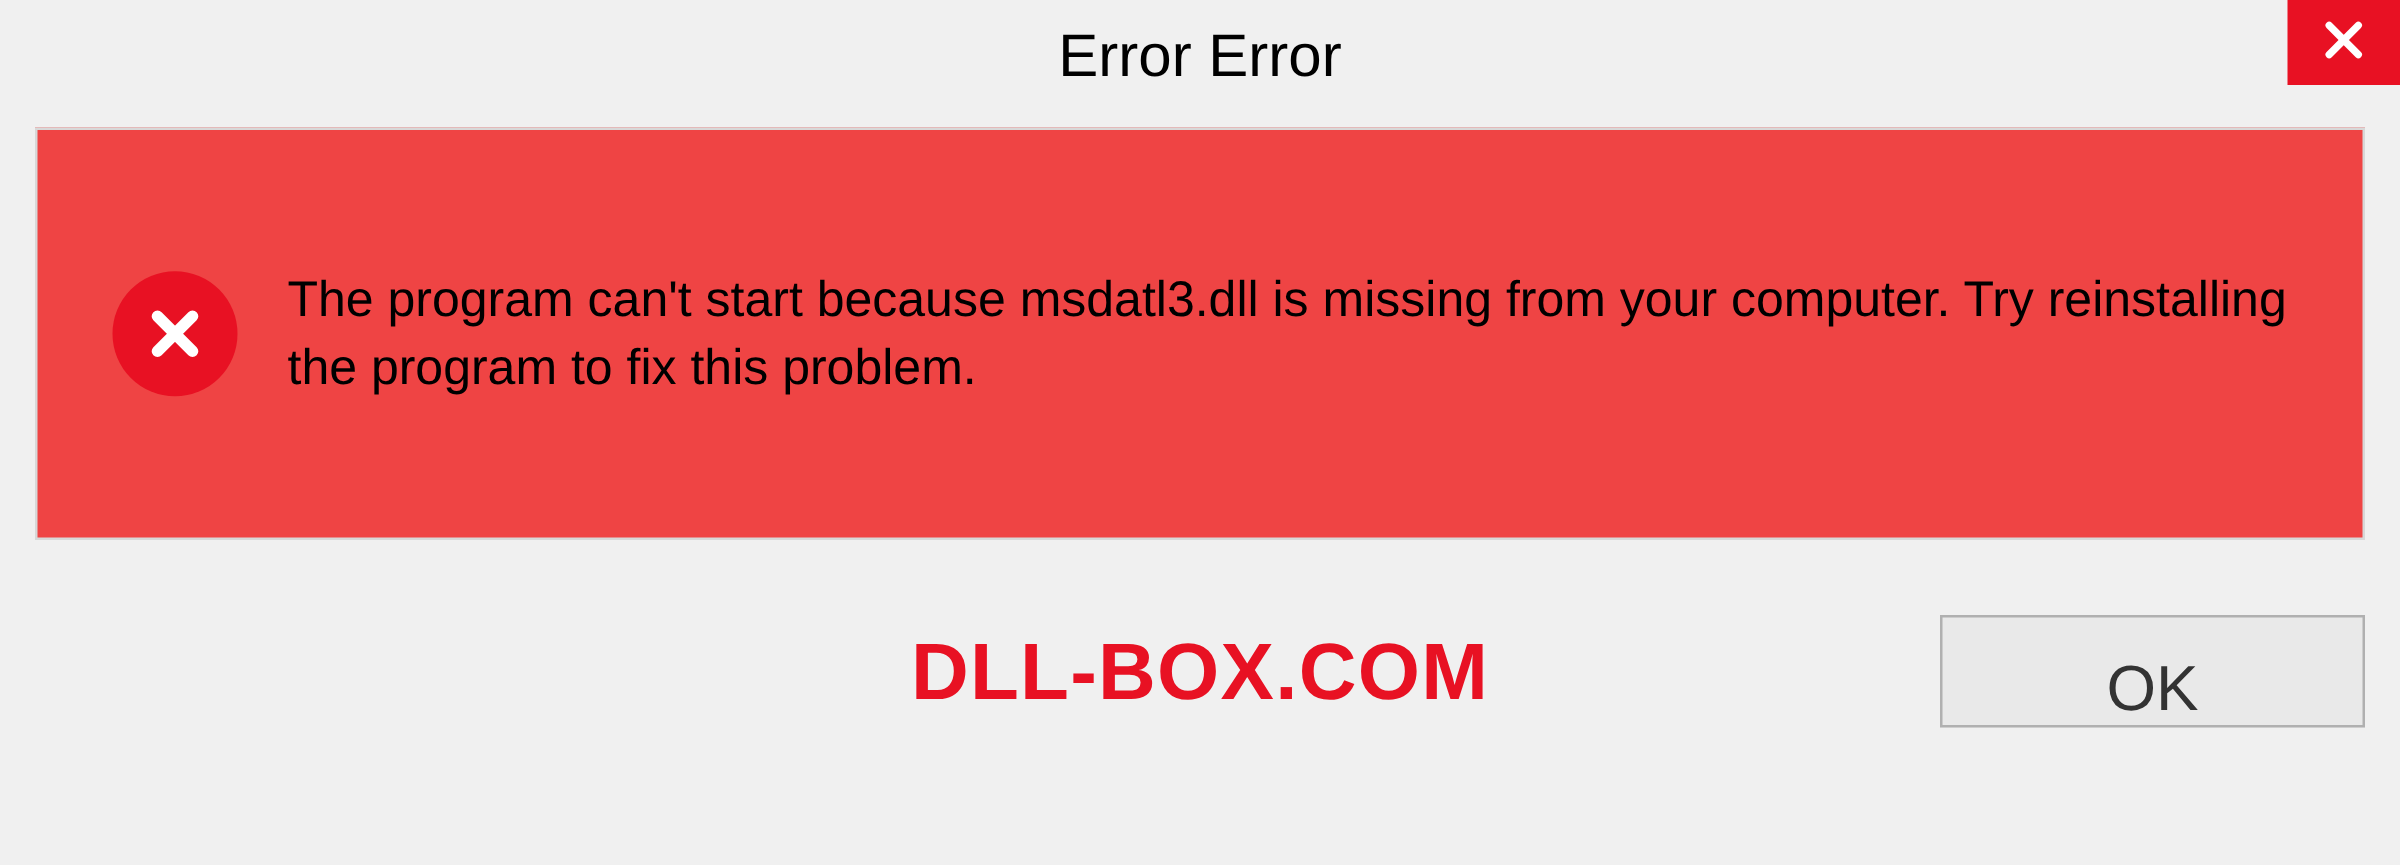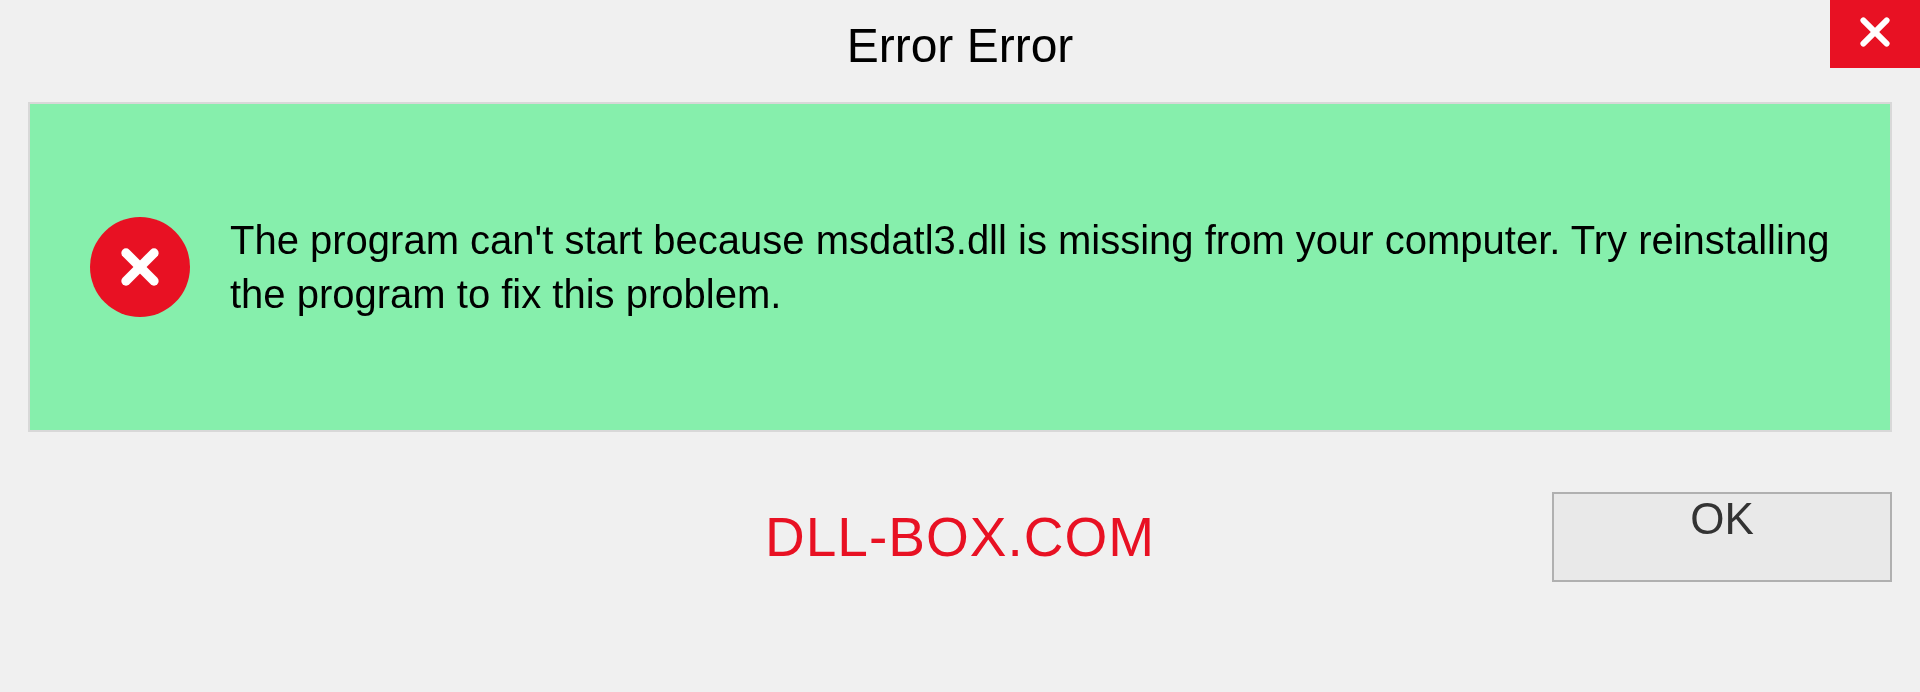--- a/index.html
+++ b/index.html
@@ -38,21 +38,21 @@
       align-items: center;
       justify-content: center;
       cursor: pointer;
     }
     .close-btn svg {
       width: 40px;
       height: 40px;
     }
     .content-box {
       margin: 12px 28px 0 28px;
-      background: #86efac;
+      background: #ef4444;
       border: 2px solid #d8d8d8;
       height: 330px;
       display: flex;
       align-items: center;
       padding: 0 60px;
     }
     .error-icon {
       flex-shrink: 0;
       width: 100px;
       height: 100px;
@@ -78,37 +78,37 @@
       display: flex;
       align-items: center;
       justify-content: flex-end;
       position: relative;
       height: 110px;
     }
     .watermark {
       position: absolute;
       left: 50%;
       transform: translateX(-50%);
-      font-size: 55px;
-      font-weight: 400;
+      font-size: 64px;
+      font-weight: 700;
       color: #e81123;
       letter-spacing: 1px;
       font-family: Arial, sans-serif;
     }
     .ok-button {
       width: 340px;
       height: 90px;
       border: 2px solid #b0b0b0;
       background: #e9e9e9;
-      font-size: 44px;
+      font-size: 51px;
       color: #333;
       font-family: inherit;
       cursor: pointer;
       display: flex;
-      align-items: flex-start;
+      align-items: flex-end;
       justify-content: center;
     }
   </style>
 </head>
 <body>
 
 <div class="titlebar">
   <div class="title">Error Error</div>
   <div class="close-btn">
     <span>

